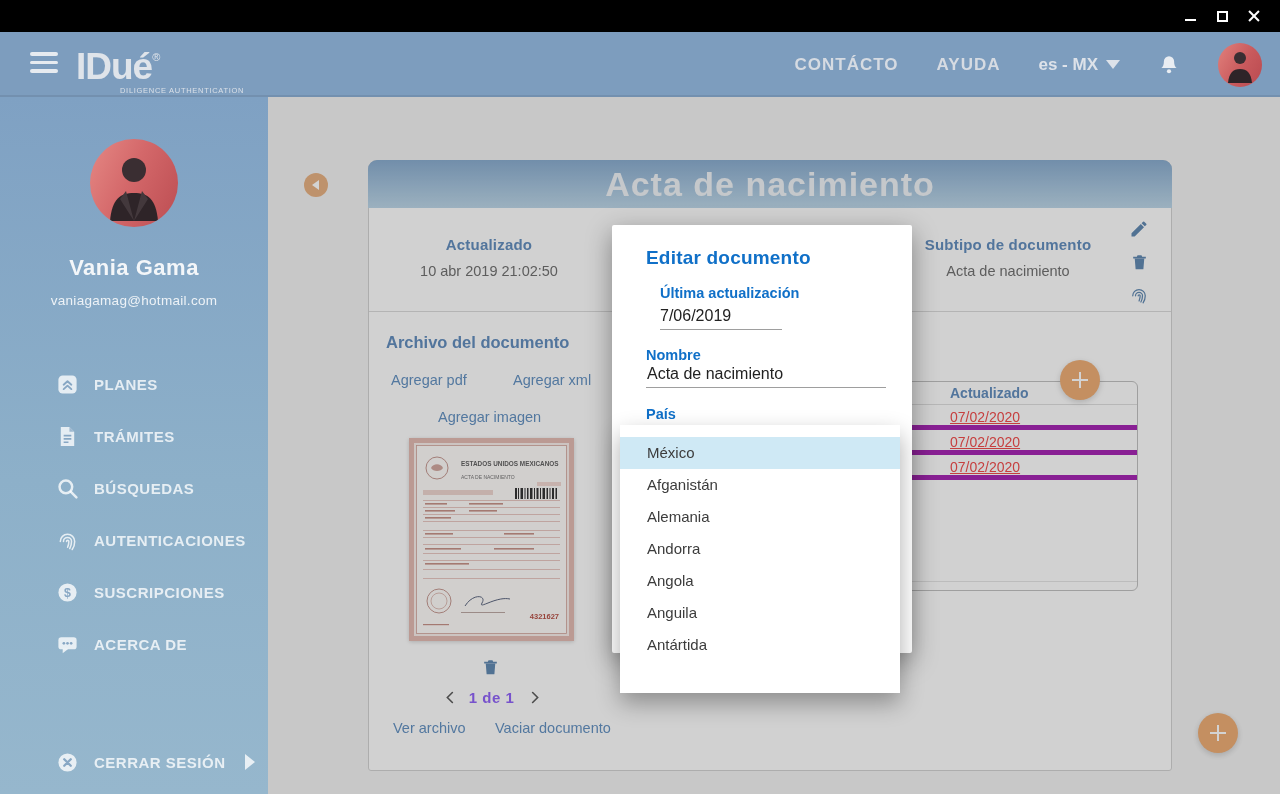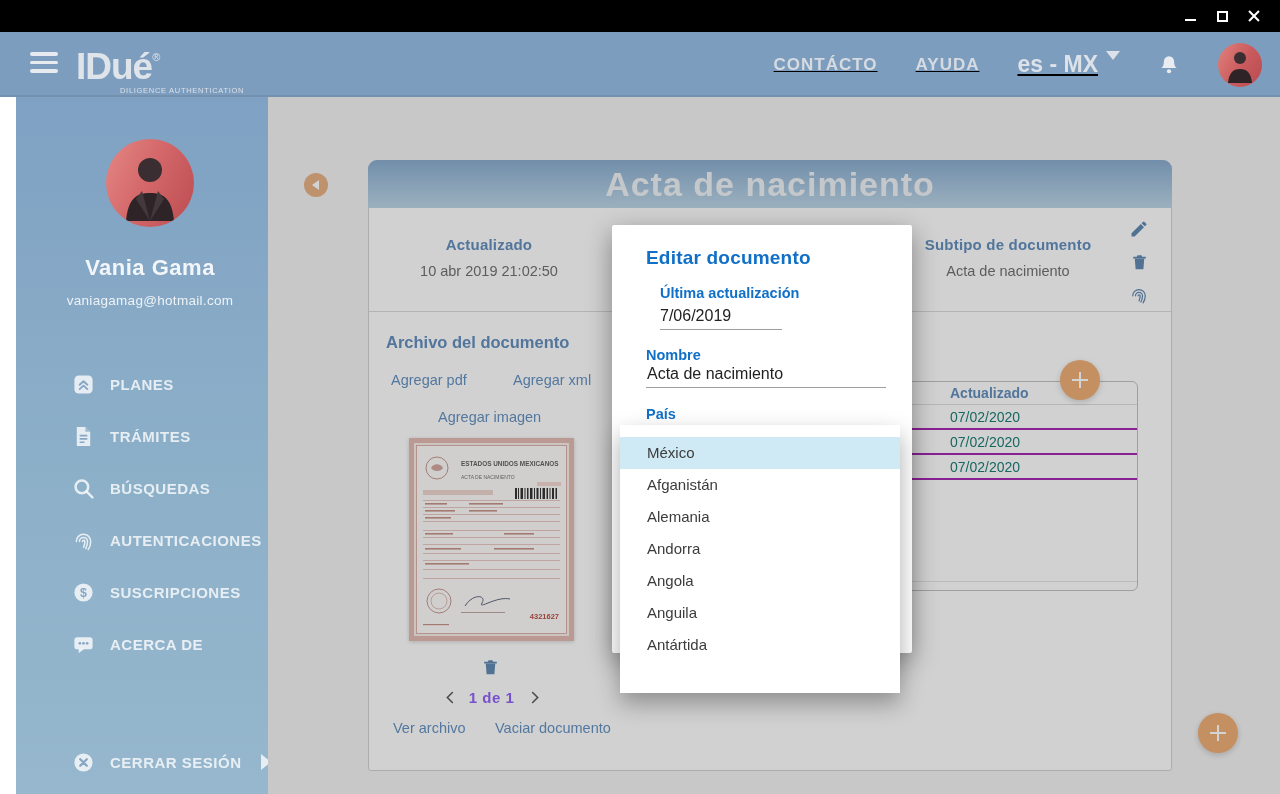--- a/index.html
+++ b/index.html
@@ -20,31 +20,31 @@
 
   
   .appbar { position:absolute; left:0; top:32px; width:1280px; height:65px; background:#7d9dbe;
     box-shadow:inset 0 -2px 0 rgba(0,0,0,0.08); }
   .burger { position:absolute; left:30px; top:20px; width:28px; cursor:pointer; }
   .burger span { display:block; width:28px; height:3.5px; background:#e7ebf0; border-radius:2px; margin-bottom:5px; }
   .logo-wrap { position:absolute; left:76px; top:6px; color:#dfe4ea; }
   .logo-text { font-size:37px; font-weight:bold; letter-spacing:-1px; line-height:38px; }
   .logo-reg { font-size:11px; vertical-align:18px; font-weight:normal; }
   .logo-tag { font-size:7.5px; letter-spacing:0.7px; color:#dae0e8; margin-top:0px;padding-left:44px; }
-  .appbar-right { position:absolute; right:18px; top:0; height:65px; display:flex; align-items:center; gap:38px;text-decoration:underline; }
+  .appbar-right { position:absolute; right:18px; top:0; height:65px; display:flex; align-items:center; gap:38px; }
   .nav-link { color:#d6dbe2; font-size:17px; font-weight:600; letter-spacing:1px; cursor:pointer; }
-  .lang { color:#dde2e9; font-size:23px; font-weight:600; display:flex; align-items:flex-start; gap:8px; cursor:pointer; }
+  .lang { color:#dde2e9; font-size:17px; font-weight:600; display:flex; align-items:center; gap:8px; cursor:pointer; }
   .caret-down { width:0; height:0; border-left:7px solid transparent; border-right:7px solid transparent; border-top:9px solid #dde2e9; }
   .bell { width:22px; height:24px; cursor:pointer; }
   .avatar-sm { width:44px; height:44px; border-radius:50%; overflow:hidden; cursor:pointer;
     background:linear-gradient(120deg,#e2817c 0%, #c95a5d 55%, #b94a50 100%); position:relative; }
   .avatar-sm svg, .avatar-lg svg { position:absolute; left:0; top:0; }
 
   
-  .sidebar { position:absolute; left:16px; top:97px; width:300px; height:697px;
+  .sidebar { position:absolute; left:0; top:97px; width:300px; height:697px;
     background:linear-gradient(180deg,#7fa1c3 0%, #8db0c9 55%, #96b7cd 100%);
     box-shadow:inset -1px 0 0 rgba(0,0,0,0.08); }
   .profile { position:absolute; left:0; top:42px; width:268px; text-align:center; }
   .avatar-lg { width:88px; height:88px; border-radius:50%; overflow:hidden; margin:0 auto; position:relative;
     background:linear-gradient(115deg,#e58884 0%, #d4686a 45%, #bc4d52 100%); }
   .user-name { margin-top:28px; color:#f3f6f9; font-size:22px; font-weight:bold; letter-spacing:0.5px; }
   .user-email { margin-top:12px; color:rgba(255,255,255,0.85); font-size:13.5px; letter-spacing:0.3px; }
   .menu { position:absolute; left:0; top:261px; width:268px; }
   .menu-item { height:52px; display:flex; align-items:center; padding-left:56px; gap:15px; cursor:pointer; }
   .mi-icon { width:23px; height:23px; flex:0 0 23px; }
@@ -69,21 +69,21 @@
   .doc-icons svg { cursor:pointer; }
   .divider { position:absolute; left:0; top:150px; width:802px; border-top:1px solid #d8d8d8; }
   .arch-title { position:absolute; left:17px; top:172px; font-size:16.5px; font-weight:bold; color:#5c88ba; }
   .lnk { position:absolute; font-size:14.5px; color:#5d8cbe; cursor:pointer; }
   .thumb { position:absolute; left:40px; top:277px; width:165px; height:203px; cursor:pointer; box-shadow:0 1px 4px rgba(0,0,0,0.18); }
   .trash2 { position:absolute; left:112px; top:496px; cursor:pointer; }
   .pg-chev { position:absolute; cursor:pointer; }
   .pg-label { position:absolute; left:95px; top:528px; width:55px; text-align:center; font-size:15px; color:#8b5cf6; font-weight:bold; letter-spacing:0.5px; }
   .tbl { position:absolute; left:332px; top:220px; width:437px; height:210px; border:1px solid #bdbdbd; border-radius:6px; }
   .tbl-header { height:23px; line-height:23px; padding-left:248px; color:#5c88ba; font-weight:bold; font-size:14px; border-bottom:1px solid #dcdcdc; }
-  .tbl-row { height:25px; line-height:25px; padding-left:248px; font-size:14px; color:#0f766e; border-bottom:2px solid #a21caf; cursor:pointer; }
+  .tbl-row { height:25px; line-height:25px; padding-left:248px; font-size:14px; color:#ef4444; border-bottom:5px solid #a21caf; cursor:pointer;text-decoration:underline; }
   .tbl-footline { position:absolute; left:0; right:0; bottom:8px; border-top:1px solid #e2e2e2; }
   .plus-btn { position:absolute; width:40px; height:40px; border-radius:50%; background:#eca96f; cursor:pointer;
     box-shadow:0 2px 6px rgba(0,0,0,0.18); }
   .plus-btn::before { content:""; position:absolute; left:12px; top:19px; width:16px; height:2px; background:#fff; }
   .plus-btn::after  { content:""; position:absolute; left:19px; top:12px; width:2px; height:16px; background:#fff; }
   .plus-table { left:691px; top:199px; }
   .fab { left:930px; top:616px; z-index:1; }
   .scrim { position:absolute; left:0; top:0; width:1012px; height:697px; background:rgba(45,45,45,0.21); z-index:5; }
 
   

